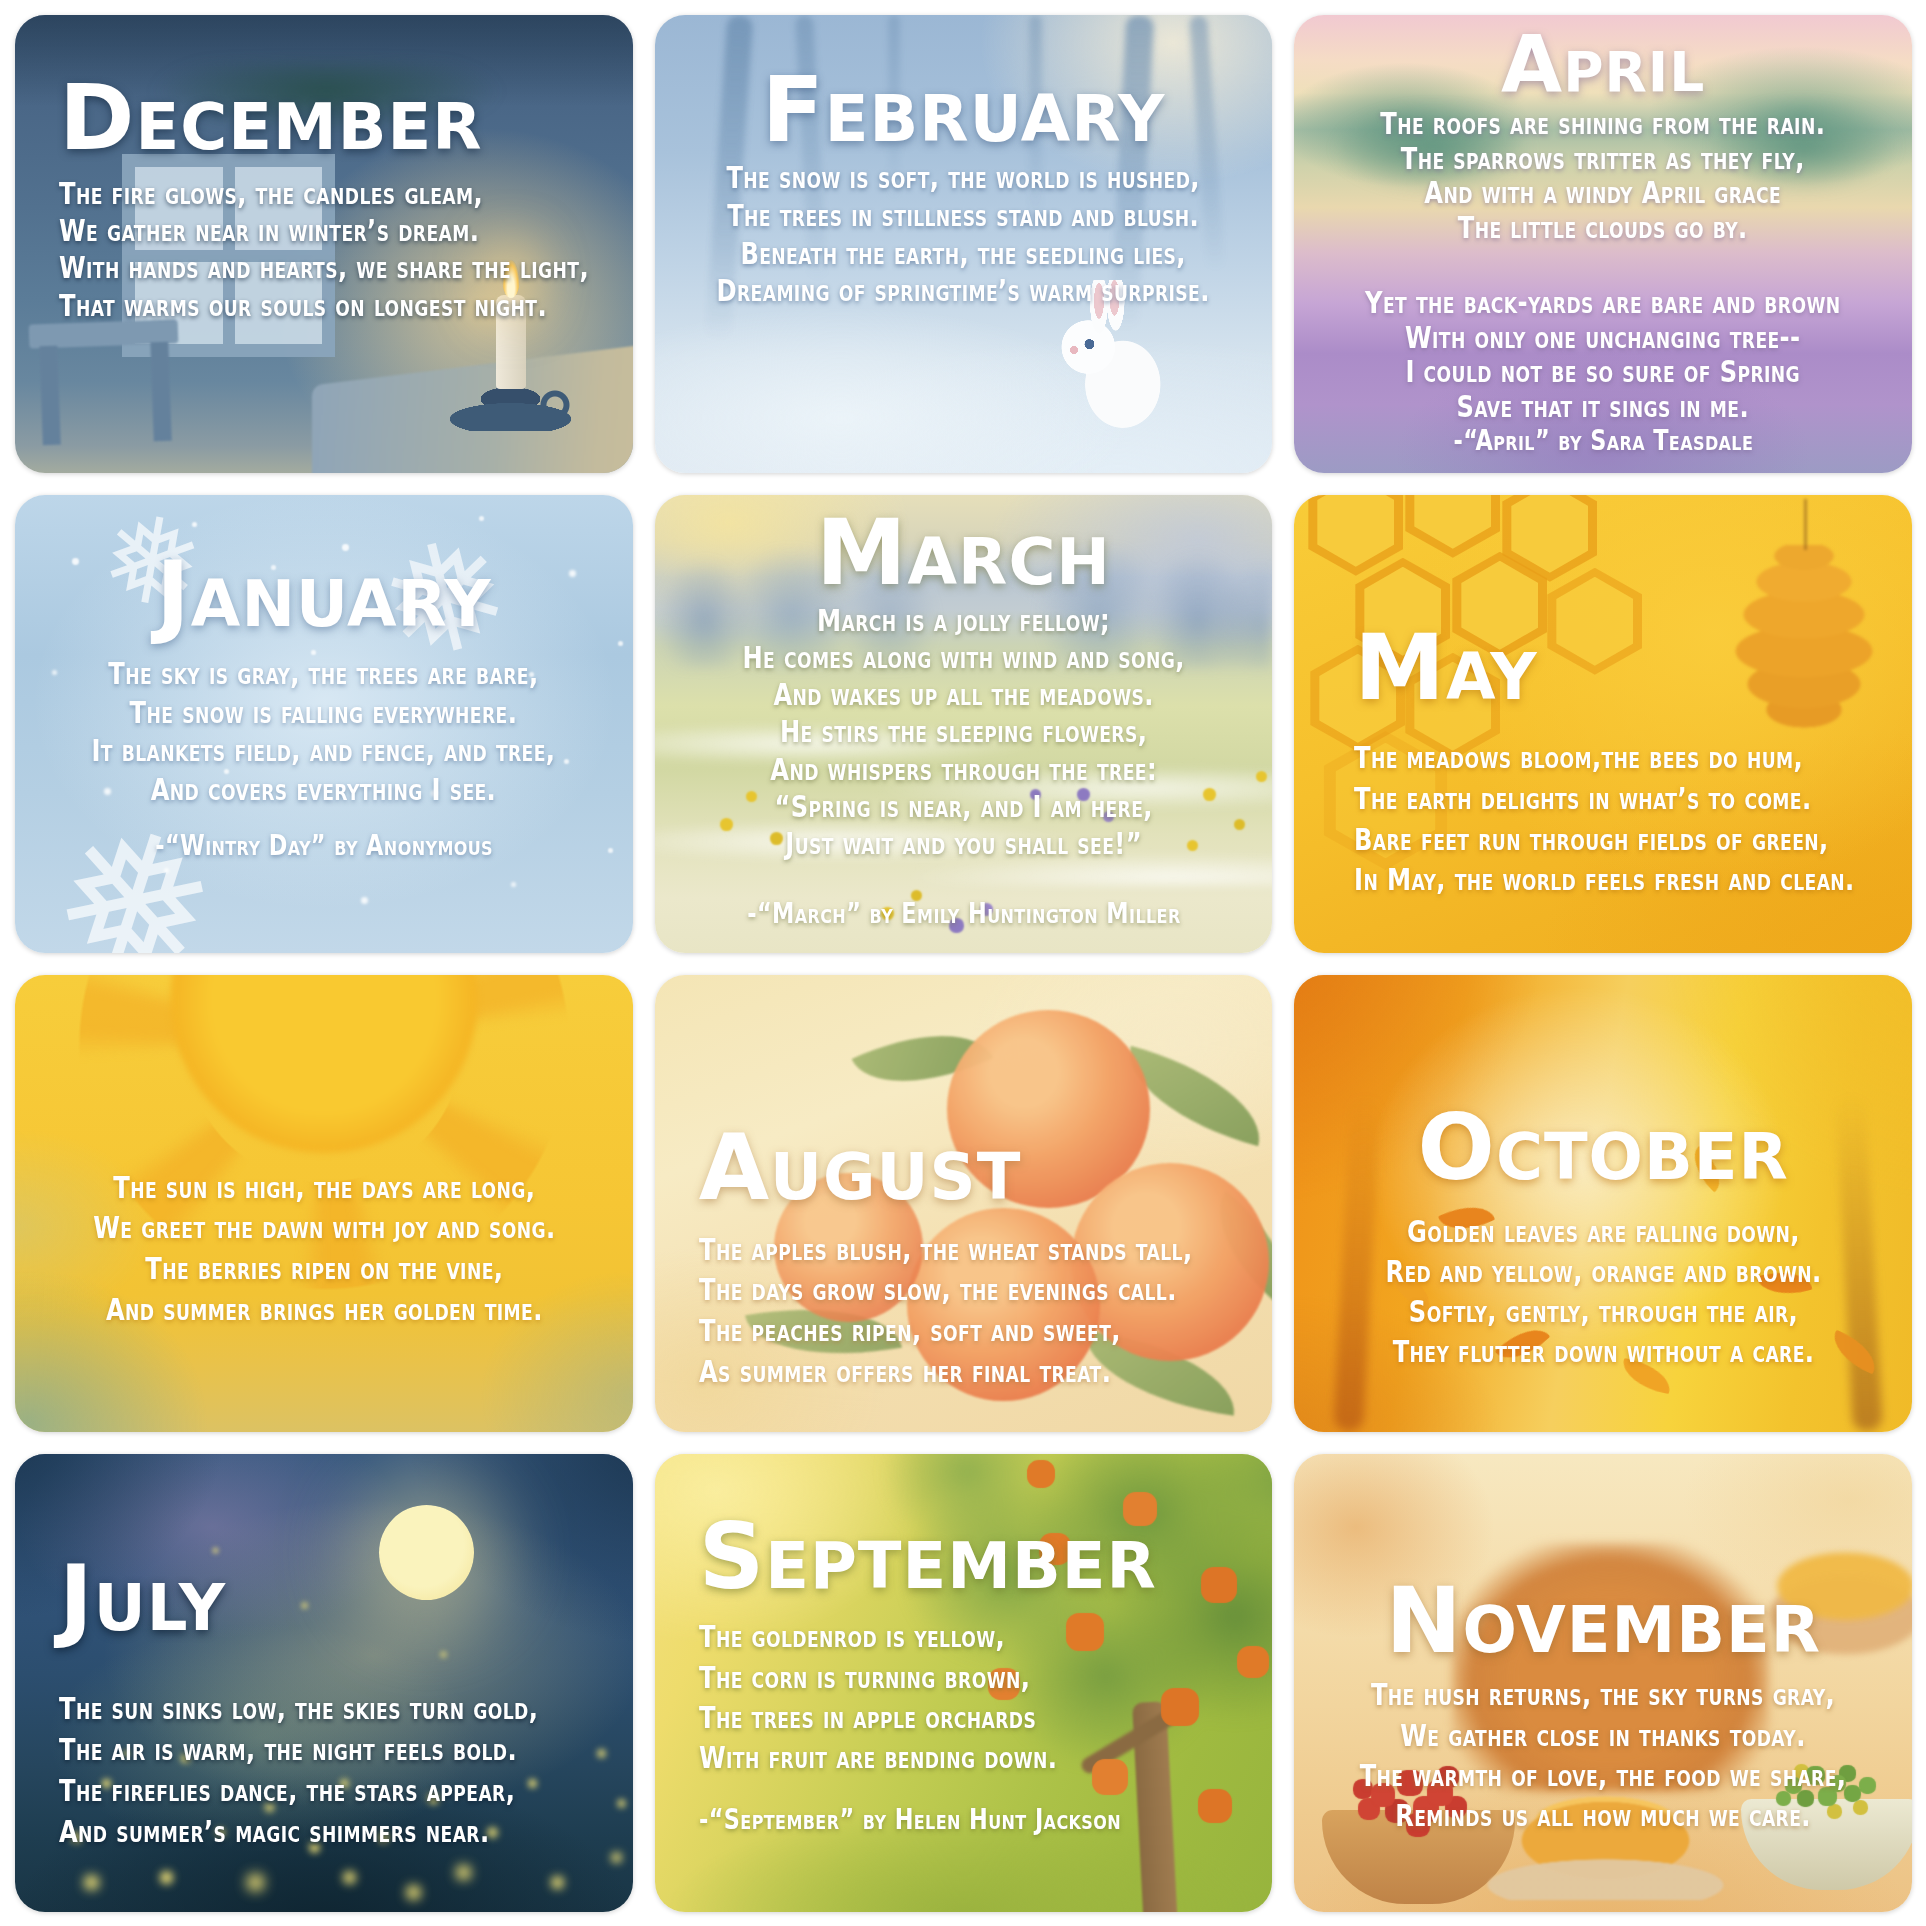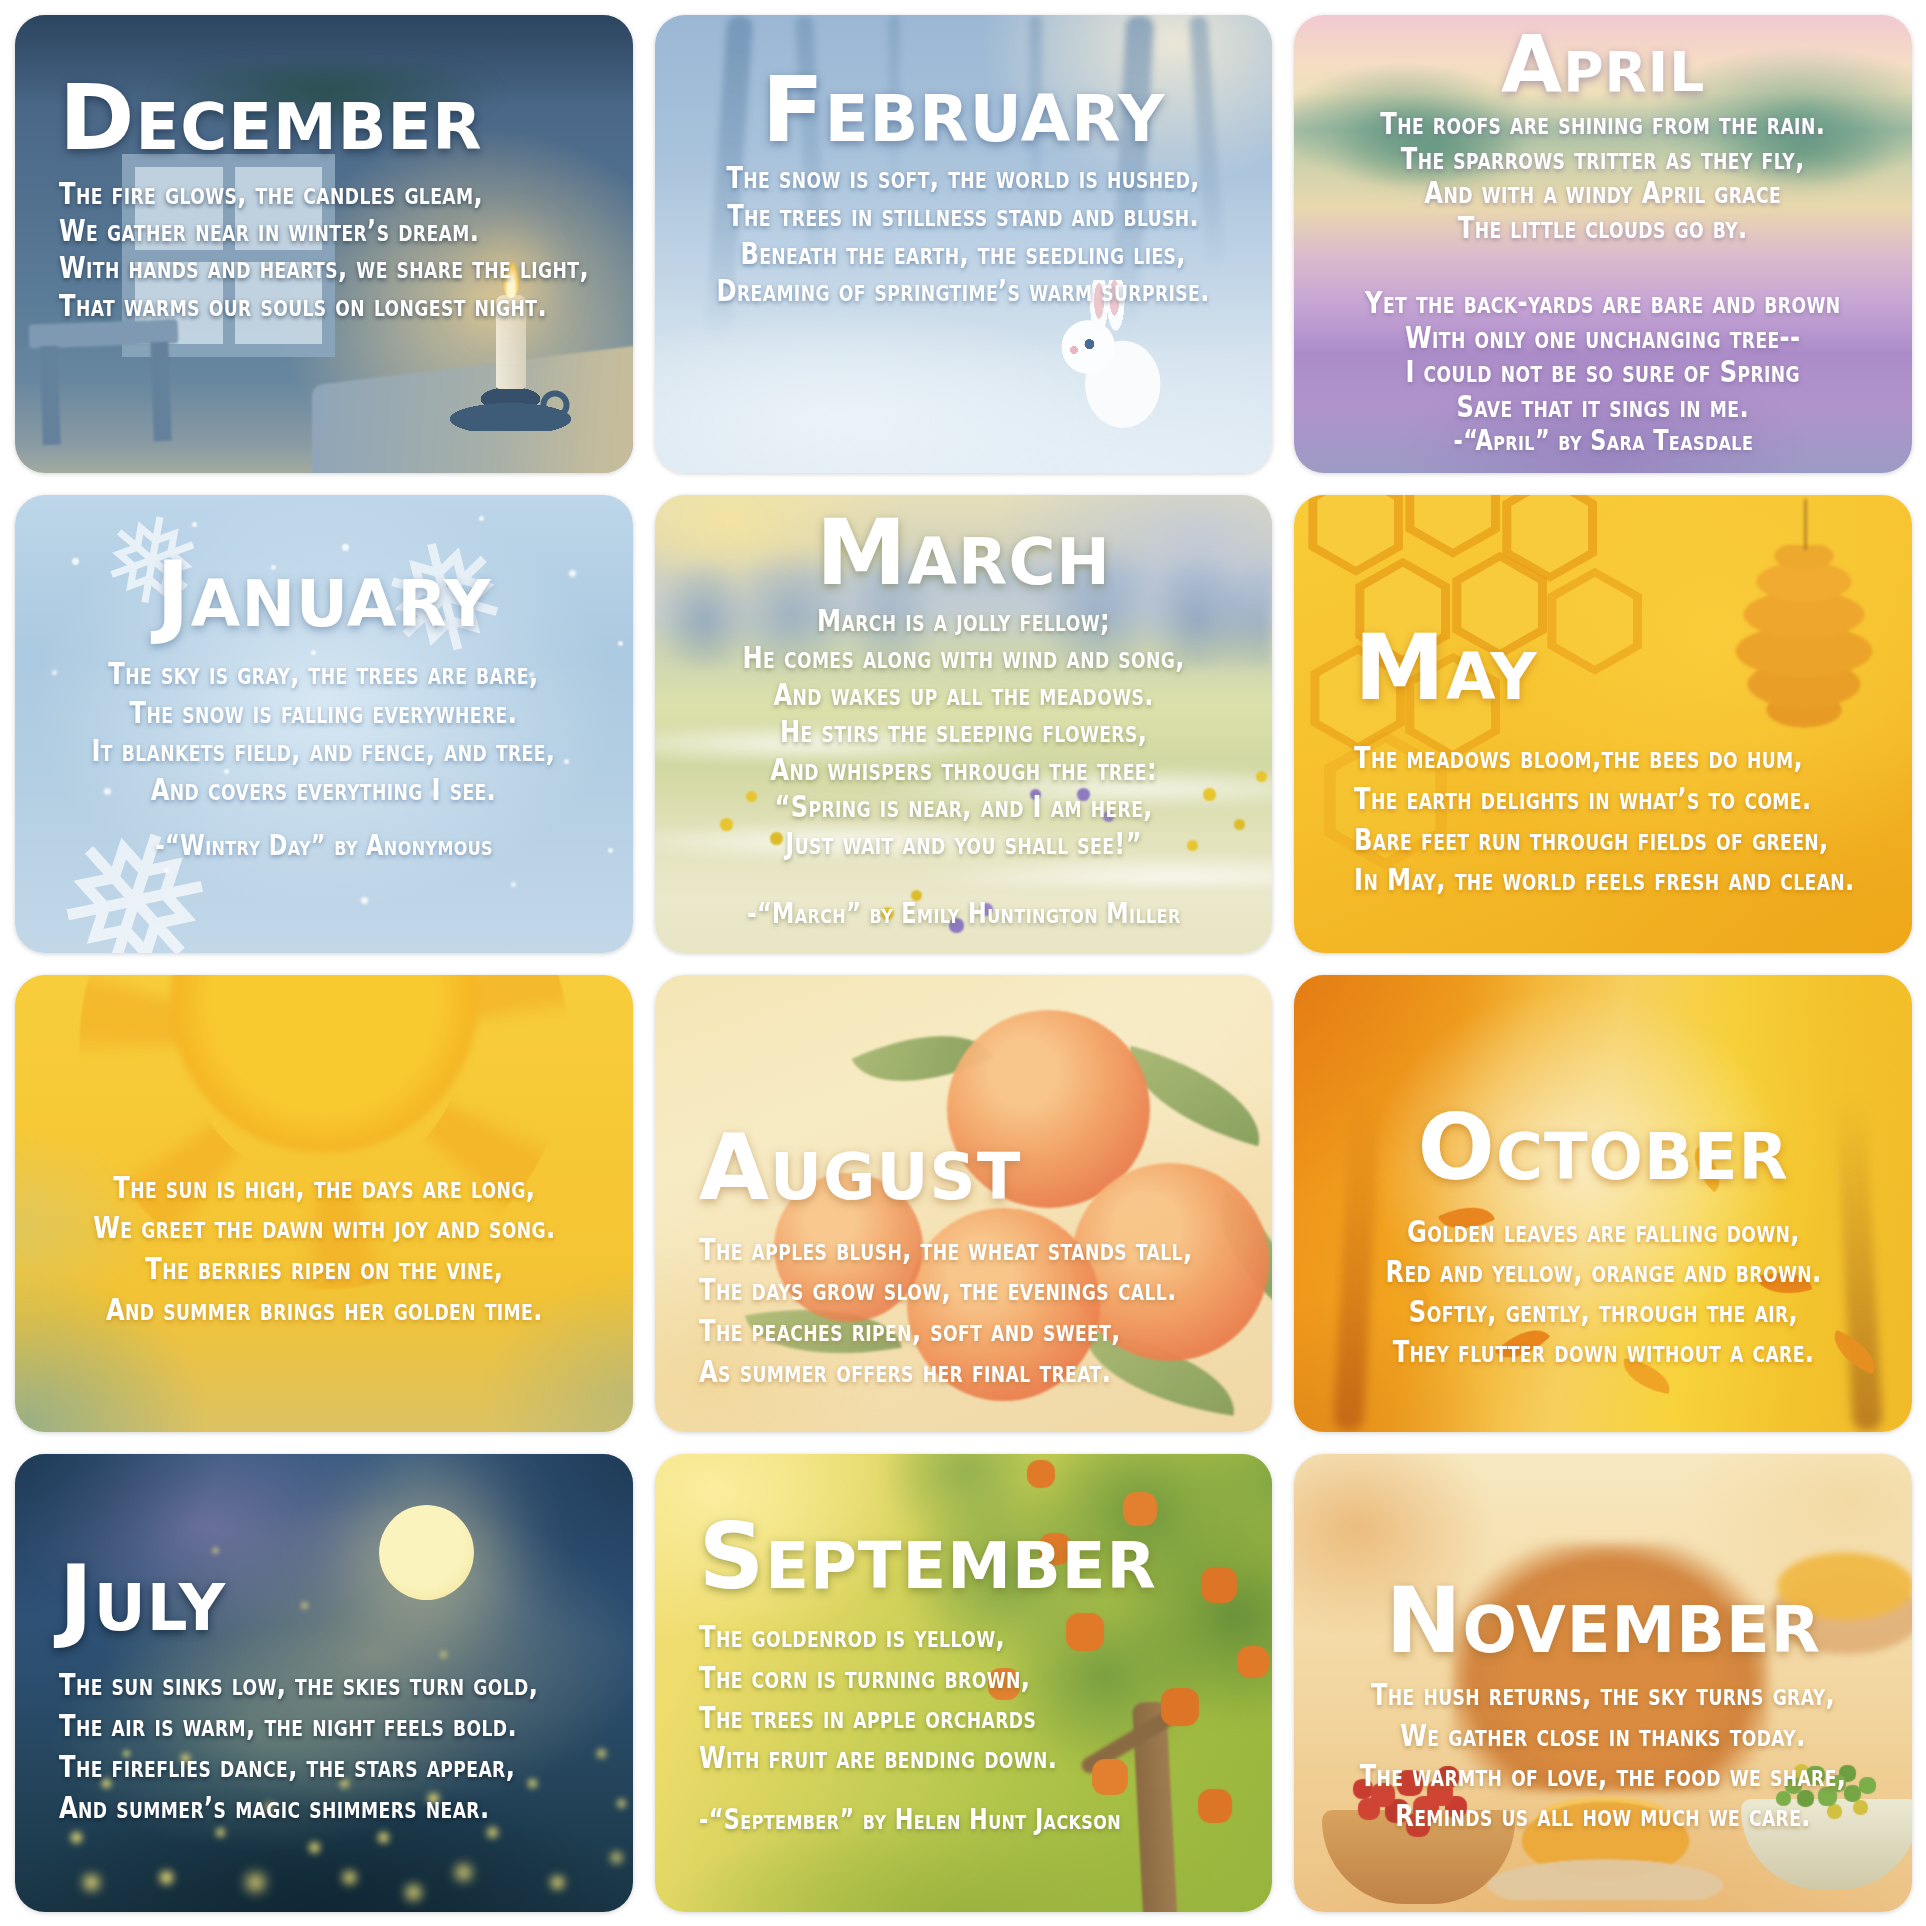--- a/index.html
+++ b/index.html
@@ -232,21 +232,21 @@
   .t-october .fall-leaf-icon:nth-child(3){left:147px;top:230px;transform:rotate(-24deg);}
   .t-october .fall-leaf-icon:nth-child(4){left:91px;top:301px;transform:rotate(28deg);background:#f0a224;}
   .t-october .fall-leaf-icon:nth-child(5){left:203px;top:356px;transform:rotate(-42deg);}
   .t-october .fall-leaf-icon:nth-child(6){left:327px;top:388px;transform:rotate(12deg);background:#f0a224;}
   .t-october .fall-leaf-icon:nth-child(7){left:465px;top:295px;transform:rotate(-14deg);}
   .t-october .fall-leaf-icon:nth-child(8){left:535px;top:364px;transform:rotate(24deg);background:#e89020;}
   .t-october .fall-leaf-icon:nth-child(9){left:391px;top:183px;transform:rotate(46deg);background:#f2b026;width:44px;height:22px;}
 
   
   .t-july{--tsh:rgba(10,28,48,.7);}
-  .t-july .content{padding-top:99px;padding-left:44px;}
+  .t-july .content{padding-top:99px;padding-left:44px;gap:24px;}
   .t-july .poem{margin-top:20px;line-height:1.32;}
   .t-july .bg{background:
     radial-gradient(337px 277px at -4% -6%, rgba(22,48,72,.9), rgba(22,48,72,0) 70%),
     radial-gradient(356px 297px at 104% -4%, rgba(22,48,72,.85), rgba(22,48,72,0) 70%),
     radial-gradient(277px 158px at 32% 16%, rgba(158,138,182,.5), rgba(158,138,182,0) 70%),
     radial-gradient(376px 218px at 58% 44%, rgba(222,210,150,.42), rgba(222,210,150,0) 72%),
     radial-gradient(297px 158px at 40% 62%, rgba(150,175,140,.35), rgba(150,175,140,0) 72%),
     radial-gradient(416px 198px at 50% 102%, rgba(14,36,48,.9), rgba(14,36,48,0) 75%),
     linear-gradient(180deg,#36587f 0%,#315379 28%,#2c4e6f 48%,#26465e 68%,#1e3d50 84%,#193545 100%);}
   .moon-icon{left:364px;top:51px;width:95px;height:95px;border-radius:50%;filter:blur(0.6px);

